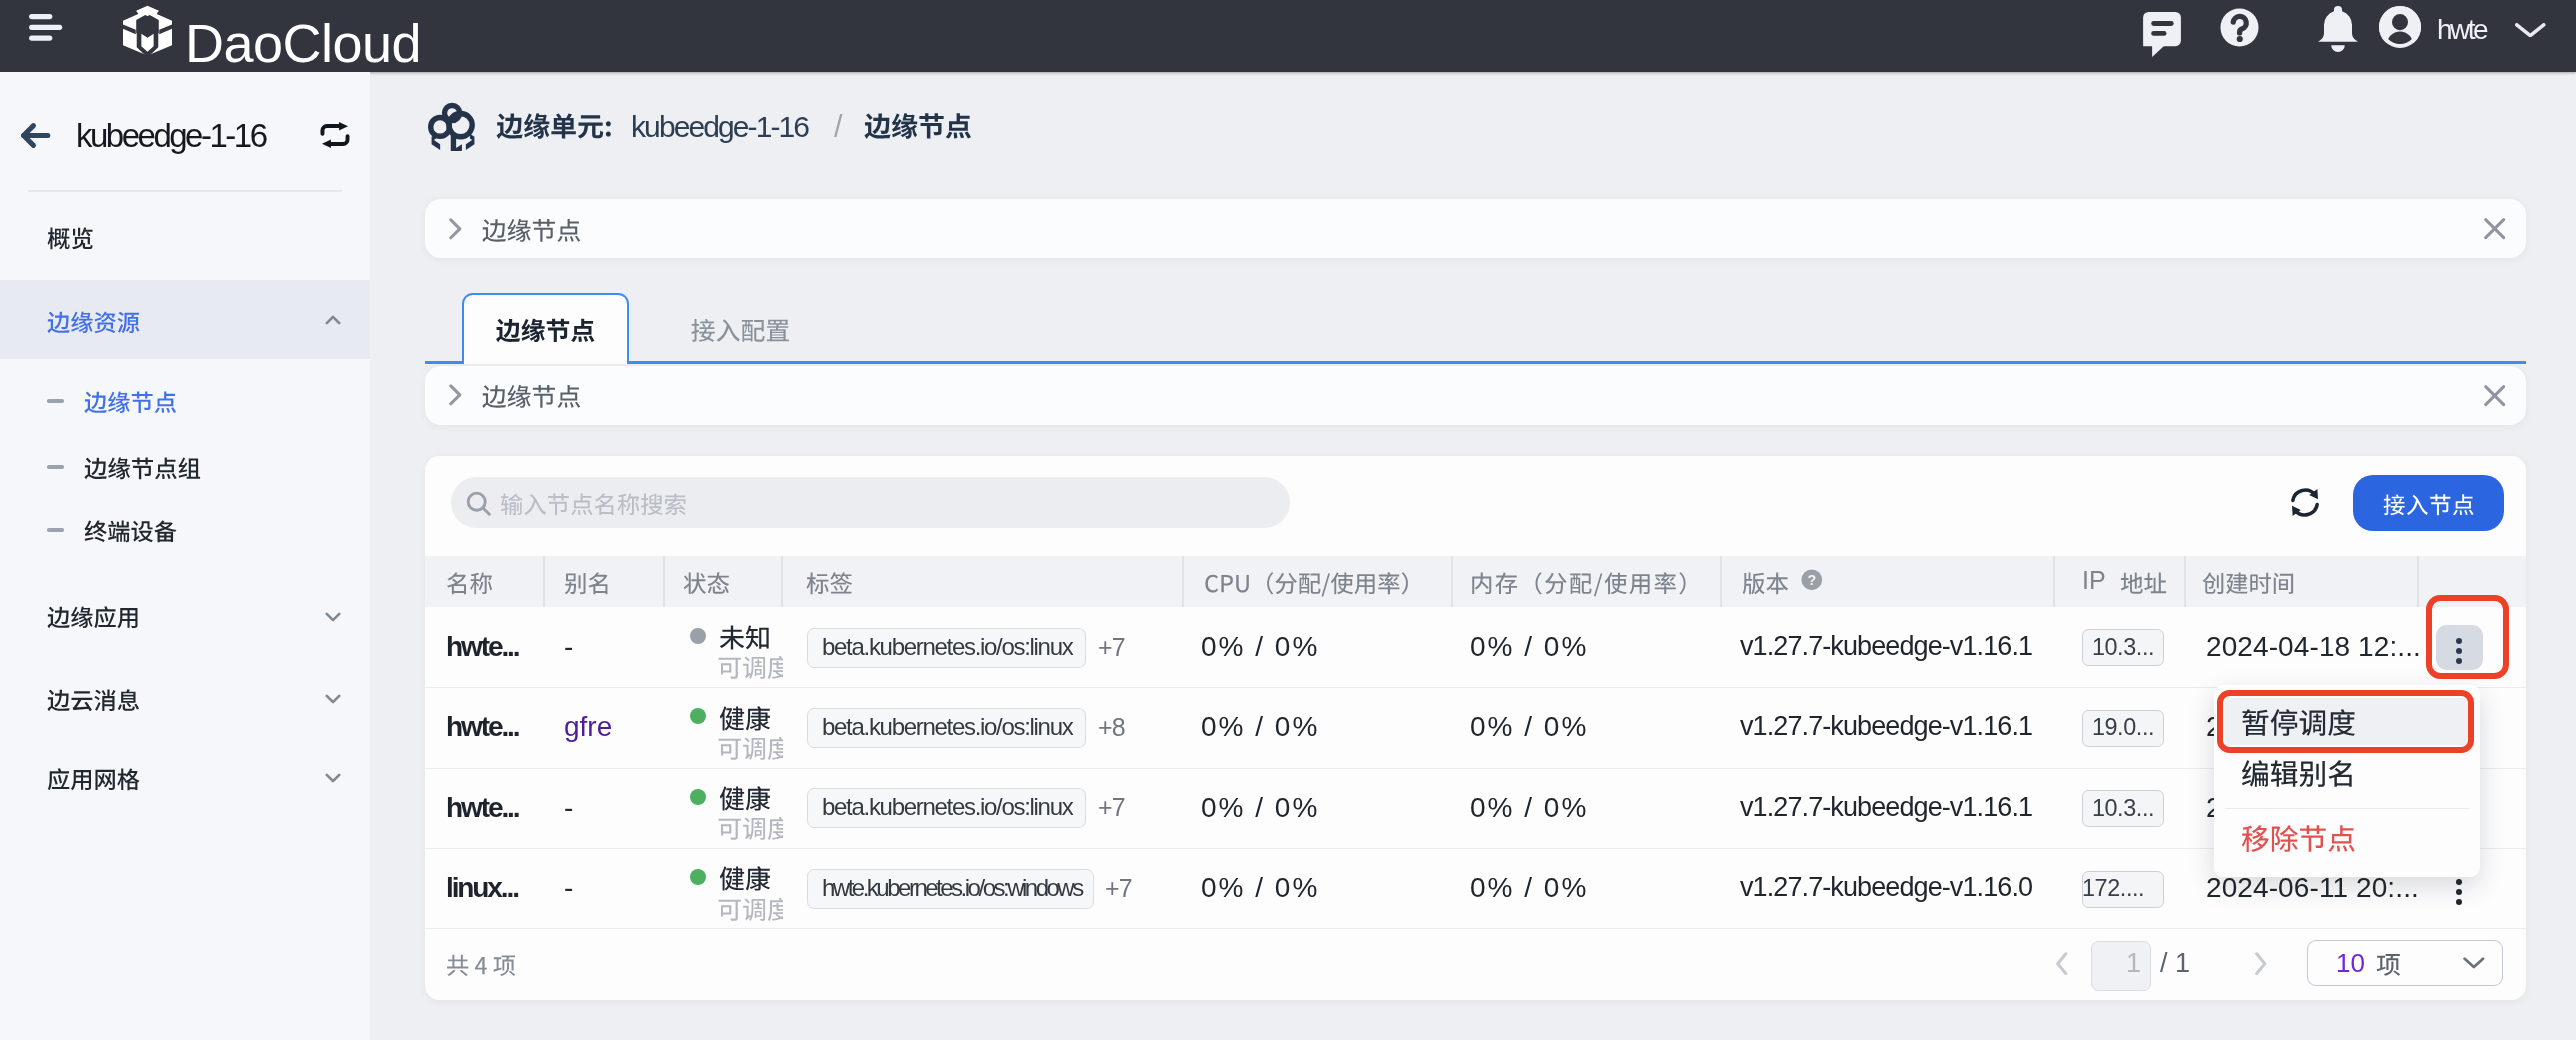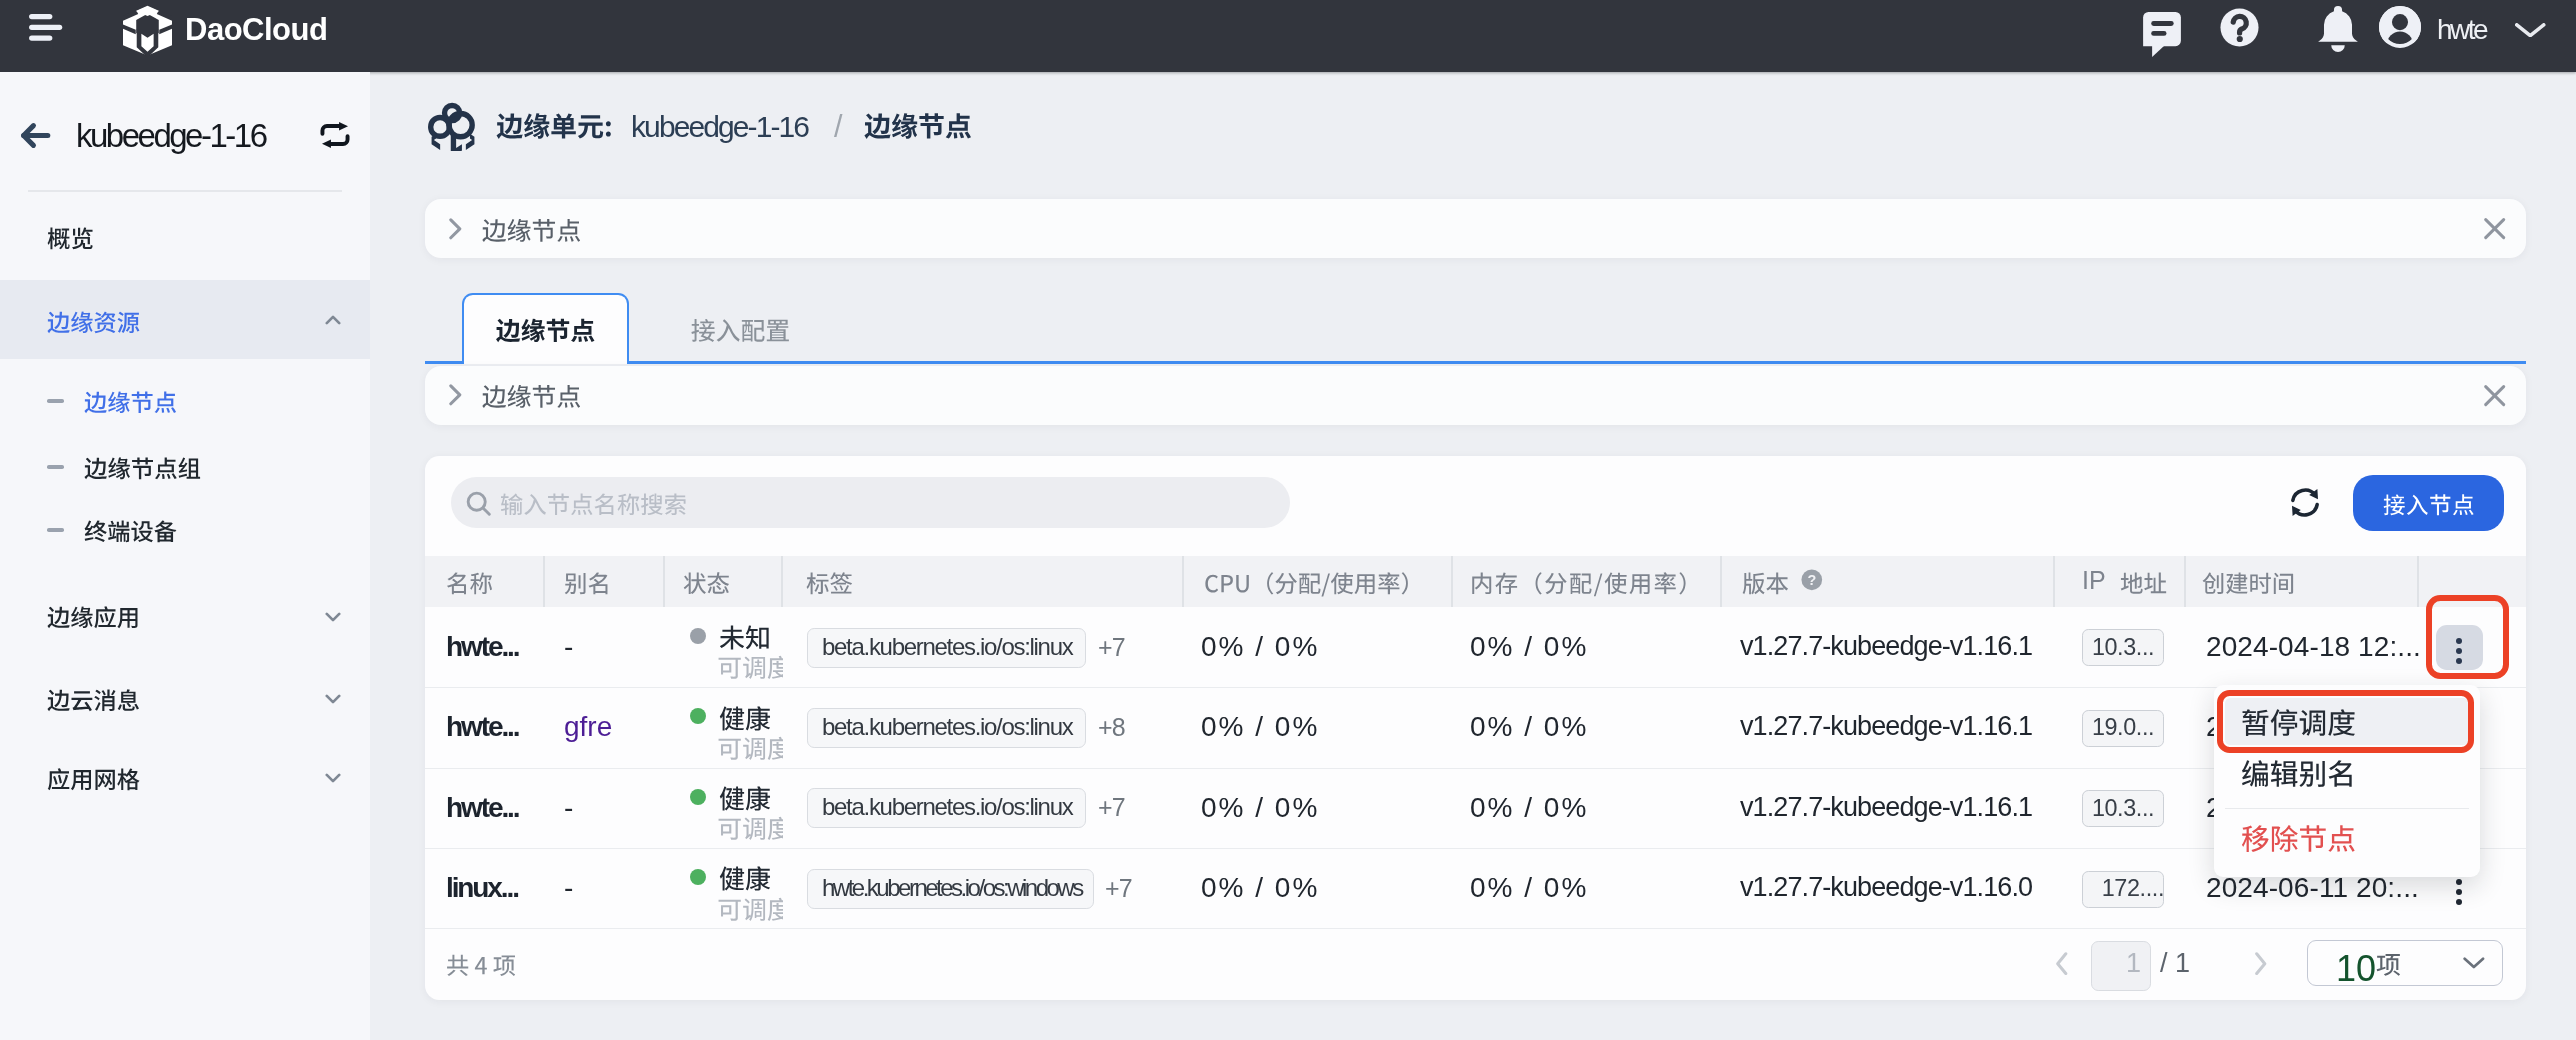--- a/index.html
+++ b/index.html
@@ -20,21 +20,21 @@
 <polygon points="50,0 100,21 100,79 50,100 0,79 0,21" fill="#fff"></polygon>
 <polygon points="27,7.5 0,19.5 0,29 31,15.5" fill="#32353d"></polygon>
 <polygon points="73,7.5 100,19.5 100,29 69,15.5" fill="#32353d"></polygon>
 <polygon points="0,36.5 26,47.5 26,56.5 0,45.5" fill="#32353d"></polygon>
 <polygon points="100,36.5 74,47.5 74,56.5 100,45.5" fill="#32353d"></polygon>
 <polygon points="28,46 50,58.5 72,46 72,83 50,104 28,83" fill="#32353d"></polygon>
 <polygon points="50,15 73,27.5 73,54 50,66 27,54 27,27.5" fill="#32353d"></polygon>
 <polygon points="50,-1.5 74,9 50,19.5 26,9" fill="#fff"></polygon>
 <polygon points="37.5,55.5 50,64 62.5,55.5 62.5,81 50,92.5 37.5,81" fill="#fff"></polygon>
 </svg>
-<div class="abs" style="left:185px;top:11.7px;font-size:31px;font-weight:700;color:#fff;letter-spacing:-0.5px">DaoCloud</div>
+<div class="abs" style="left:185px;top:11.7px;font-size:54px;font-weight:400;color:#fff;letter-spacing:-0.5px">DaoCloud</div>
 <svg class="abs" style="left:2143px;top:11.7px" width="38" height="45" viewBox="0 0 42 50">
 <path d="M6,0 h30 a6,6 0 0 1 6,6 v26 a6,6 0 0 1 -6,6 h-36 v-32 a6,6 0 0 1 6,-6 z" fill="#eef0f6"></path>
 <polygon points="10,36 10,50 25,36" fill="#eef0f6"></polygon>
 <rect x="9" y="10" width="25" height="5.5" rx="2.7" fill="#32353d"></rect>
 <rect x="9" y="21" width="17" height="5.5" rx="2.7" fill="#32353d"></rect>
   </svg>
 <svg class="abs" style="left:2220px;top:8px" width="39" height="39" viewBox="0 0 43 43">
 <circle cx="21.5" cy="21.5" r="21" fill="#eef0f6"></circle>
 <path d="M 14.6,15.6 a 7.2,7.2 0 1 1 9.4,7.6 q -2.4,1 -2.4,3.4 l 0,0.9" fill="none" stroke="#32353d" stroke-width="5.8" stroke-linecap="round"></path>
 <circle cx="21.8" cy="34.2" r="3.4" fill="#32353d"></circle>
@@ -304,39 +304,39 @@
       <path d="M20.7 11.6H23.2V31.5Q23.2 32.7 22.8 33.3Q22.5 34 21.6 34.3Q20.8 34.6 19.3 34.7Q17.8 34.7 15.7 34.7Q15.6 34.4 15.4 33.9Q15.3 33.4 15.1 33Q14.9 32.5 14.7 32.2Q15.8 32.2 16.9 32.2Q17.9 32.3 18.7 32.3Q19.5 32.2 19.9 32.2Q20.3 32.2 20.5 32.1Q20.7 31.9 20.7 31.5ZM4.3 17.2H6.6V29.9H4.3ZM5.3 17.2H15.9V27.7H5.3V25.4H13.5V19.4H5.3ZM1.5 10.9H26.6V13.3H1.5ZM38.7 10.1H40.8V20.7Q40.8 22.3 40.7 24.1Q40.5 26 40.2 27.9Q39.9 29.8 39.3 31.6Q38.7 33.3 37.6 34.8Q37.5 34.6 37.1 34.3Q36.8 34.1 36.5 33.8Q36.2 33.6 35.9 33.5Q37.2 31.7 37.8 29.5Q38.3 27.2 38.5 25Q38.7 22.7 38.7 20.7ZM40 10.1H52.8V12.2H40ZM51.8 10.1H53.9V32Q53.9 32.9 53.7 33.5Q53.5 34 52.9 34.3Q52.3 34.6 51.3 34.6Q50.4 34.7 48.9 34.7Q48.9 34.4 48.7 34Q48.6 33.6 48.5 33.2Q48.3 32.8 48.2 32.5Q49.2 32.6 50.1 32.6Q51 32.6 51.2 32.6Q51.8 32.6 51.8 32ZM42.4 15.2H50.1V17H42.4ZM41.8 19.7H50.8V21.4H41.8ZM45.2 13H47.2V20.9H45.2ZM43.4 23.6H49.9V30.2H43.4V28.5H48.1V25.3H43.4ZM42.3 23.6H44.1V31.5H42.3ZM30.8 10.9 32.3 9.5Q33.1 10.1 33.9 10.9Q34.8 11.6 35.5 12.3Q36.3 13.1 36.7 13.7L35.1 15.3Q34.6 14.7 33.9 13.9Q33.2 13.2 32.4 12.4Q31.5 11.6 30.8 10.9ZM32.8 34.1 32.3 31.9 32.9 31 37.2 27.6Q37.4 28 37.6 28.6Q37.9 29.2 38.1 29.6Q36.5 30.8 35.6 31.6Q34.6 32.4 34 32.9Q33.5 33.3 33.2 33.6Q33 33.9 32.8 34.1ZM29.2 17.7H34.2V19.9H29.2ZM32.8 34.1Q32.7 33.8 32.4 33.5Q32.2 33.2 31.9 32.9Q31.6 32.6 31.4 32.5Q31.7 32.2 32 31.8Q32.4 31.3 32.7 30.7Q33 30.1 33 29.3V17.7H35.3V30.8Q35.3 30.8 35 31Q34.8 31.3 34.4 31.6Q34 32 33.7 32.5Q33.3 32.9 33.1 33.4Q32.8 33.8 32.8 34.1ZM62.5 16.9H82.3V18.8H62.5ZM62.8 25H78.7V26.9H62.8ZM66.8 14.5H69.1V21.5H75.5V14.5H77.8V23.4H66.8ZM78.1 25H78.6L79 24.9L80.5 25.7Q79.3 27.9 77.4 29.4Q75.5 31 73.2 32Q70.8 33 68.1 33.6Q65.3 34.3 62.4 34.6Q62.3 34.2 62 33.6Q61.8 33 61.5 32.6Q64.1 32.4 66.7 31.9Q69.3 31.3 71.5 30.5Q73.7 29.6 75.4 28.3Q77.1 27.1 78.1 25.3ZM67.4 26.5Q68.7 28.3 71.1 29.6Q73.4 30.9 76.5 31.6Q79.5 32.4 83 32.7Q82.7 33 82.5 33.3Q82.2 33.7 82 34.1Q81.8 34.5 81.6 34.8Q78 34.4 74.9 33.4Q71.8 32.5 69.4 31Q66.9 29.5 65.3 27.3ZM60.6 11.6H82.6V13.8H60.6ZM59.4 11.6H61.8V19.2Q61.8 20.9 61.7 22.9Q61.6 24.9 61.3 27Q61 29.1 60.5 31.1Q60 33.1 59.1 34.8Q58.9 34.6 58.5 34.4Q58.1 34.2 57.7 34Q57.3 33.8 56.9 33.7Q57.8 32.1 58.3 30.2Q58.8 28.4 59.1 26.4Q59.3 24.5 59.4 22.6Q59.4 20.8 59.4 19.2ZM69.2 9.3 71.6 8.7Q72.1 9.6 72.5 10.6Q73 11.7 73.1 12.4L70.6 13Q70.5 12.3 70.1 11.2Q69.7 10.2 69.2 9.3Z" fill="#b3b8c0"></path>
     </svg>
   </div>
 <div class="abs" style="left:807px;top:869px;width:287px;height:40px;border-radius:7.2px;background:#f6f7f9;border:1.4px solid #d9dce1"></div>
 <div class="abs" style="left:822px;top:874px;font-size:24px;letter-spacing:-2.5px;color:#343a42">hwte.kubernetes.io/os:windows</div>
 <div class="abs" style="left:1105px;top:874px;font-size:25px;letter-spacing:-0.9px;color:#6f767e">+7</div>
 <div class="abs" style="left:1201px;top:872px;font-size:28px;letter-spacing:2px;color:#20262e">0% / 0%</div>
 <div class="abs" style="left:1470px;top:872px;font-size:28px;letter-spacing:2px;color:#20262e">0% / 0%</div>
 <div class="abs" style="left:1740px;top:872px;font-size:27px;letter-spacing:-0.9px;color:#20262e">v1.27.7-kubeedge-v1.16.0</div>
 <div class="abs" style="left:2082px;top:871px;width:82px;height:37px;border-radius:6.3px;background:#f4f5f7;border:1.4px solid #ccd0d6"></div>
-<div class="abs" style="left:2082px;top:875px;width:82px;text-align:right;font-size:23.4px;letter-spacing:-0.4px;color:#383f48">172....</div>
+<div class="abs" style="left:2082px;top:875px;width:82px;text-align:left;font-size:23.4px;letter-spacing:-0.4px;color:#383f48">172....</div>
 <div class="abs" style="left:2206px;top:872px;font-size:28px;letter-spacing:0.1px;color:#20262e">2024-06-11 20:...</div>
 <div class="abs" style="left:2456px;top:879px;width:6.3px;height:6.3px;border-radius:50%;background:#1f2732"></div>
 <div class="abs" style="left:2456px;top:889px;width:6.3px;height:6.3px;border-radius:50%;background:#1f2732"></div>
 <div class="abs" style="left:2456px;top:899px;width:6.3px;height:6.3px;border-radius:50%;background:#1f2732"></div>
 <svg class="cj" style="left:446px;top:947px" width="70" height="34" viewBox="0 0 78.29 37.65">
     <path d="M7.2 8.5H9.4V23.1H7.2ZM16.6 8.5H18.8V23.1H16.6ZM1.2 21.7H24.9V23.9H1.2ZM2.3 13.7H24V15.8H2.3ZM15.2 26.3 17.1 25.2Q18.3 26.1 19.7 27.1Q21.1 28.1 22.3 29.1Q23.6 30.2 24.4 31L22.3 32.3Q21.5 31.5 20.3 30.5Q19.1 29.4 17.8 28.3Q16.4 27.2 15.2 26.3ZM8.4 25.3 10.7 26.1Q9.8 27.3 8.5 28.4Q7.3 29.5 6 30.6Q4.6 31.6 3.3 32.3Q3.1 32.1 2.8 31.8Q2.4 31.5 2.1 31.2Q1.8 30.9 1.5 30.8Q2.8 30.1 4.1 29.1Q5.4 28.2 6.6 27.2Q7.7 26.2 8.4 25.3ZM40.6 30.2V17.4Q40.6 16.7 40.7 15.6Q40.7 14.6 40.8 13.8H40.7Q40.3 14.5 39.9 15.3Q39.6 16 39.1 16.7L35.1 22.9H45.7V25H32.3V23.2L40.1 11H43.2V30.2ZM53.4 11.3H61.8V13.4H53.4ZM56.6 12.2H58.8V25.1H56.6ZM53 25.2Q54.1 24.9 55.5 24.5Q56.9 24.1 58.6 23.7Q60.2 23.2 61.9 22.7L62.2 24.6Q59.9 25.4 57.6 26.1Q55.4 26.9 53.5 27.5ZM62.2 9.4H77.2V11.4H62.2ZM68.3 10.3 71 10.6Q70.5 11.8 69.9 12.9Q69.4 14.1 69 14.9L67 14.5Q67.4 13.6 67.7 12.4Q68.1 11.2 68.3 10.3ZM68.3 17.2H70.5V22.7Q70.5 24 70.1 25.3Q69.8 26.7 68.9 27.9Q68 29.2 66.3 30.3Q64.6 31.4 61.9 32.3Q61.7 32 61.5 31.7Q61.2 31.4 61 31.1Q60.7 30.8 60.5 30.5Q63.1 29.8 64.7 28.9Q66.2 28 67 26.9Q67.8 25.9 68 24.8Q68.3 23.7 68.3 22.7ZM70.2 27.9 71.6 26.5Q72.6 27.1 73.7 27.9Q74.7 28.6 75.7 29.4Q76.7 30.1 77.4 30.7L75.9 32.3Q75.3 31.6 74.3 30.9Q73.4 30.1 72.3 29.3Q71.2 28.5 70.2 27.9ZM63.1 13.9H75.6V26.1H73.3V15.9H65.2V26.2H63.1Z" fill="#868d96"></path>
   </svg>
 <svg class="abs" style="left:2055px;top:952px" width="13.5" height="23.4" viewBox="0 0 15 26">
 <polyline points="12,2 3,13 12,24" fill="none" stroke="#c7cbd1" stroke-width="3.4" stroke-linecap="round" stroke-linejoin="round"></polyline>
   </svg>
 <div class="abs" style="left:2091px;top:941px;width:60px;height:50px;border-radius:7.2px;background:#f0f1f4;border:1.4px solid #d9dce1"></div>
 <div class="abs" style="left:2091px;top:948px;width:50px;text-align:right;font-size:27px;color:#b3b8c0">1</div>
 <div class="abs" style="left:2160px;top:948px;font-size:27px;color:#5c636c">/ 1</div>
 <svg class="abs" style="left:2254px;top:952px" width="13.5" height="23.4" viewBox="0 0 15 26">
 <polyline points="3,2 12,13 3,24" fill="none" stroke="#c7cbd1" stroke-width="3.4" stroke-linecap="round" stroke-linejoin="round"></polyline>
   </svg>
 <div class="abs" style="left:2307px;top:940px;width:196px;height:46px;border-radius:9px;background:#fdfdfe;border:1.8px solid #c3c8d4"></div>
-<div class="abs" style="left:2336px;top:948px;font-size:36px;color:#14532d">10 </div>
+<div class="abs" style="left:2336px;top:948px;font-size:26px;color:#6d28d9">10 </div>
 <svg class="cj" style="left:2376px;top:945px" width="25" height="36" viewBox="0 0 28.00 40.54">
     <path d="M1.2 12.1H10.2V14.4H1.2ZM4.7 13.2H7.1V27.1H4.7ZM0.7 27.2Q1.9 26.9 3.5 26.4Q5 26 6.8 25.5Q8.6 25 10.4 24.4L10.7 26.5Q8.2 27.3 5.8 28.1Q3.3 29 1.3 29.7ZM10.7 10.1H26.8V12.3H10.7ZM17.3 11.1 20.1 11.4Q19.6 12.7 19 13.9Q18.4 15.2 18 16L15.8 15.6Q16.2 14.6 16.6 13.3Q17.1 12.1 17.3 11.1ZM17.2 18.6H19.6V24.5Q19.6 25.9 19.2 27.3Q18.9 28.7 17.9 30.1Q16.9 31.4 15.1 32.6Q13.3 33.8 10.3 34.7Q10.2 34.5 9.9 34.1Q9.6 33.8 9.3 33.5Q9.1 33.1 8.8 32.9Q11.6 32.1 13.3 31.1Q15 30.1 15.9 29Q16.7 27.9 16.9 26.7Q17.2 25.5 17.2 24.4ZM19.3 30.1 20.8 28.6Q21.8 29.2 23 30Q24.2 30.8 25.3 31.6Q26.3 32.4 27 33.1L25.4 34.7Q24.8 34.1 23.7 33.2Q22.7 32.4 21.5 31.6Q20.4 30.7 19.3 30.1ZM11.6 15H25.1V28.1H22.7V17.1H14V28.2H11.6Z" fill="#5c636c"></path>
   </svg>
 <svg class="abs" style="left:2463px;top:957px" width="23.4" height="13.5" viewBox="0 0 28 16">
 <polyline points="2,2 13,12 24,2" fill="none" stroke="#6a717b" stroke-width="3.2" stroke-linecap="round" stroke-linejoin="round"></polyline>
   </svg>
 <div class="abs" style="left:2214px;top:685px;width:266px;height:192px;background:#fdfdfe;border-radius:9px;box-shadow:0 9px 27px rgba(25,30,40,.16)"></div>
 <div class="abs" style="left:2225px;top:698px;width:244px;height:47px;border-radius:5.4px;background:#eef0f4"></div>
 <svg class="cj" style="left:2241px;top:700px" width="115" height="42" viewBox="0 0 128.00 46.34">
     <path d="M18.8 17.3H30.5V19.5H18.8ZM24.3 18.2H26.8V27H24.3ZM5.5 27.7H26.6V39.7H23.9V29.8H8.1V39.8H5.5ZM7.3 32.2H24.7V34.1H7.3ZM7.3 36.5H24.8V38.6H7.3ZM28.3 10.6 29.7 12.6Q28.2 13.1 26.3 13.4Q24.5 13.7 22.5 13.9Q20.5 14.2 18.7 14.3Q18.6 13.8 18.5 13.3Q18.3 12.7 18.1 12.3Q19.8 12.2 21.7 11.9Q23.6 11.7 25.3 11.3Q27.1 11 28.3 10.6ZM18.1 12.3H20.5V17.1Q20.5 18.6 20.3 20.4Q20.1 22.2 19.5 24Q18.9 25.7 17.8 27.1Q17.6 26.9 17.2 26.6Q16.8 26.4 16.4 26.1Q16 25.8 15.7 25.7Q16.8 24.4 17.3 22.9Q17.8 21.4 17.9 19.9Q18.1 18.4 18.1 17.1ZM1.7 12.3H16.6V14.4H1.7ZM9.2 15.6H11.7V27H9.2ZM2.8 20.2Q2.7 20 2.6 19.5Q2.4 19.1 2.3 18.6Q2.1 18.1 2 17.8Q2.4 17.7 2.8 17.3Q3.2 16.9 3.6 16.4Q3.9 16 4.6 15.1Q5.3 14.1 6 12.8Q6.8 11.5 7.4 10.1L10.1 10.8Q9.2 12.3 8.2 13.8Q7.2 15.3 6.2 16.6Q5.1 17.9 4.1 18.9V19Q4.1 19 3.8 19.2Q3.5 19.4 3.1 19.7Q2.8 20 2.8 20.2ZM2.8 20.2V18.3L4.2 17.6H16.6V19.8H5.4Q4.4 19.8 3.7 19.9Q3 20 2.8 20.2ZM1.7 22.9Q3.5 22.7 5.9 22.5Q8.3 22.3 11 22Q13.7 21.8 16.4 21.5L16.4 23.5Q13.8 23.8 11.2 24.1Q8.6 24.4 6.2 24.6Q3.8 24.9 1.9 25.1ZM42.4 13H62.5V15.2H42.4ZM44.8 29.5H59.5V31.7H44.8ZM47.2 18.8V21.2H57.3V18.8ZM44.7 16.9H59.9V23.2H44.7ZM50.9 30.4H53.6V36.9Q53.6 37.9 53.4 38.4Q53.1 39 52.3 39.3Q51.4 39.5 50.2 39.6Q48.9 39.6 47 39.6Q46.9 39.1 46.7 38.4Q46.4 37.8 46.2 37.3Q47.1 37.3 47.9 37.3Q48.8 37.3 49.4 37.3Q50 37.3 50.3 37.3Q50.7 37.3 50.8 37.2Q50.9 37.1 50.9 36.8ZM41.9 25H62.5V30.4H60.1V27.2H44.2V30.4H41.9ZM50 10.7 52.5 10Q53 10.8 53.5 11.8Q54 12.8 54.3 13.5L51.6 14.3Q51.4 13.6 51 12.6Q50.5 11.5 50 10.7ZM40.2 10.2 42.7 11Q41.7 13.7 40.4 16.4Q39.1 19 37.6 21.4Q36.1 23.8 34.4 25.6Q34.3 25.3 34 24.7Q33.8 24.2 33.5 23.7Q33.2 23.2 33 22.8Q34.4 21.3 35.8 19.3Q37.1 17.2 38.3 14.9Q39.4 12.6 40.2 10.2ZM36.9 18.7 39.4 16.1 39.4 16.2V39.7H36.9ZM76.2 11.6H78.6V23.6Q78.6 25.5 78.5 27.6Q78.3 29.7 78 31.9Q77.6 34 76.9 36.1Q76.2 38.1 75 39.7Q74.8 39.5 74.5 39.2Q74.1 39 73.7 38.7Q73.3 38.4 73 38.3Q74.5 36.2 75.2 33.7Q75.8 31.1 76 28.5Q76.2 25.9 76.2 23.6ZM77.7 11.6H92.3V14H77.7ZM91.2 11.6H93.6V36.6Q93.6 37.6 93.4 38.3Q93.1 38.9 92.4 39.2Q91.8 39.5 90.7 39.6Q89.6 39.7 87.9 39.7Q87.8 39.3 87.7 38.9Q87.6 38.4 87.4 38Q87.2 37.5 87 37.2Q88.3 37.2 89.3 37.2Q90.2 37.2 90.6 37.2Q91.2 37.2 91.2 36.6ZM80.5 17.4H89.3V19.4H80.5ZM79.8 22.5H90.1V24.5H79.8ZM83.7 14.8H85.9V23.9H83.7ZM81.5 27H89V34.6H81.5V32.6H86.9V29H81.5ZM80.4 27H82.4V36H80.4ZM67.2 12.5 69 10.8Q69.8 11.5 70.8 12.4Q71.7 13.3 72.6 14.1Q73.4 15 73.9 15.6L72.1 17.5Q71.6 16.8 70.8 15.9Q69.9 15 69 14.1Q68 13.2 67.2 12.5ZM69.5 38.9 69 36.4 69.6 35.4 74.5 31.5Q74.7 32.1 75 32.7Q75.3 33.4 75.5 33.8Q73.8 35.2 72.7 36.1Q71.5 37 70.9 37.6Q70.3 38.1 70 38.4Q69.7 38.7 69.5 38.9ZM65.3 20.2H71V22.8H65.3ZM69.5 38.9Q69.4 38.6 69.1 38.3Q68.8 37.9 68.4 37.6Q68.1 37.3 67.8 37.1Q68.2 36.8 68.6 36.3Q69 35.8 69.4 35.1Q69.7 34.4 69.7 33.5V20.2H72.3V35.2Q72.3 35.2 72 35.4Q71.7 35.7 71.3 36.2Q70.9 36.6 70.5 37.1Q70.1 37.6 69.8 38.1Q69.5 38.6 69.5 38.9ZM103.4 19.3H126V21.5H103.4ZM103.8 28.6H121.9V30.8H103.8ZM108.4 16.6H110.9V24.6H118.3V16.6H121V26.7H108.4ZM121.2 28.6H121.8L122.3 28.5L124 29.4Q122.6 31.9 120.5 33.6Q118.3 35.4 115.6 36.6Q112.9 37.7 109.8 38.5Q106.7 39.2 103.4 39.5Q103.2 39.1 102.9 38.4Q102.6 37.7 102.3 37.3Q105.3 37 108.2 36.4Q111.2 35.8 113.7 34.8Q116.3 33.8 118.2 32.4Q120.1 30.9 121.2 29ZM109 30.3Q110.6 32.4 113.2 33.8Q115.9 35.3 119.4 36.2Q122.9 37 126.8 37.4Q126.6 37.7 126.3 38.1Q126 38.5 125.7 39Q125.4 39.4 125.3 39.7Q121.2 39.3 117.6 38.2Q114.1 37.2 111.3 35.4Q108.5 33.7 106.6 31.3ZM101.2 13.3H126.4V15.8H101.2ZM99.9 13.3H102.6V21.9Q102.6 23.9 102.5 26.2Q102.4 28.4 102.1 30.8Q101.8 33.3 101.2 35.5Q100.5 37.8 99.5 39.7Q99.3 39.5 98.8 39.3Q98.4 39 97.9 38.8Q97.4 38.6 97.1 38.5Q98.1 36.7 98.6 34.6Q99.2 32.4 99.5 30.2Q99.8 28 99.9 25.9Q99.9 23.7 99.9 21.9ZM111.1 10.6 113.8 10Q114.3 11 114.9 12.2Q115.4 13.3 115.6 14.2L112.7 14.9Q112.5 14.1 112.1 12.8Q111.6 11.6 111.1 10.6Z" fill="#242b34"></path>

